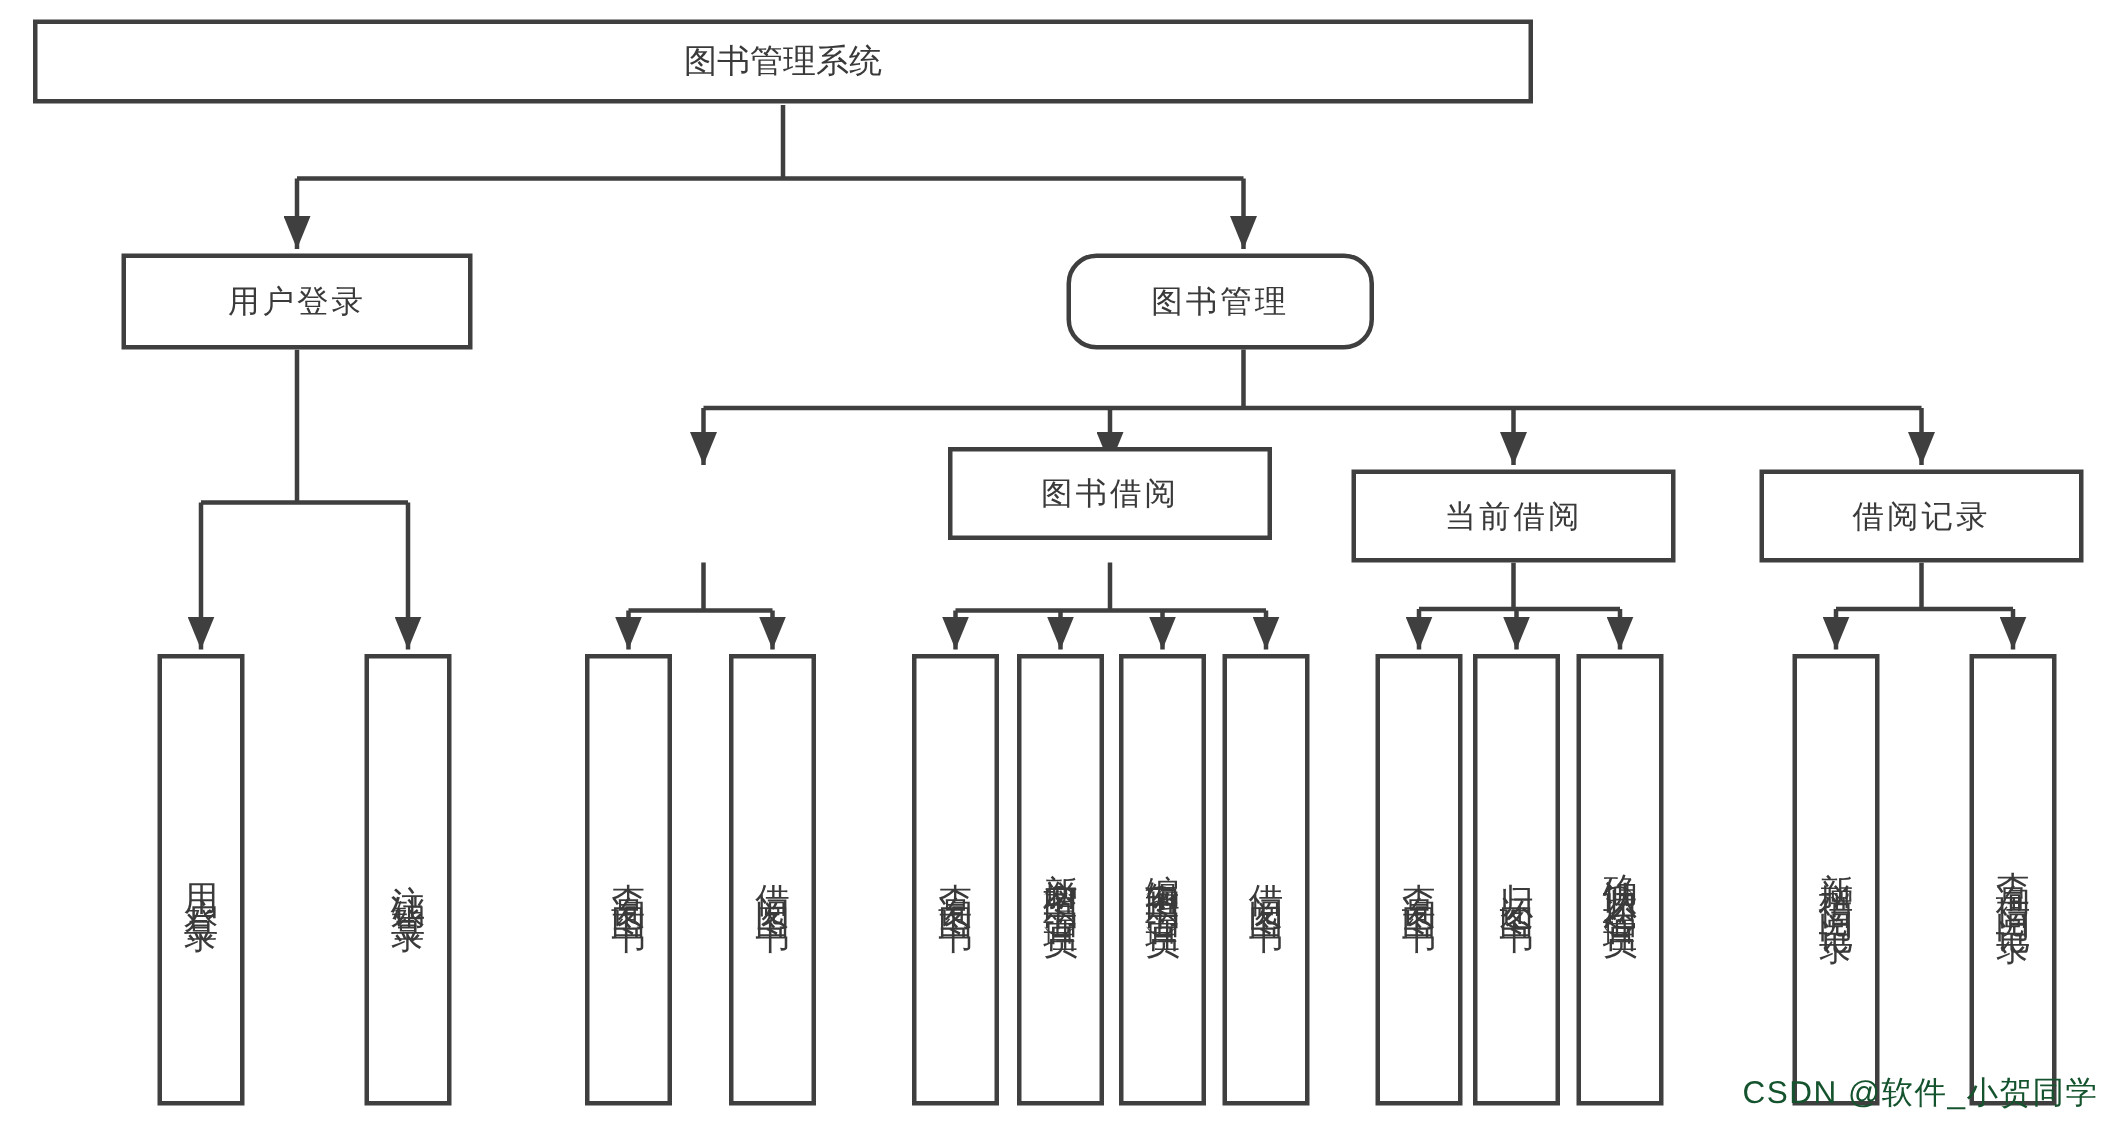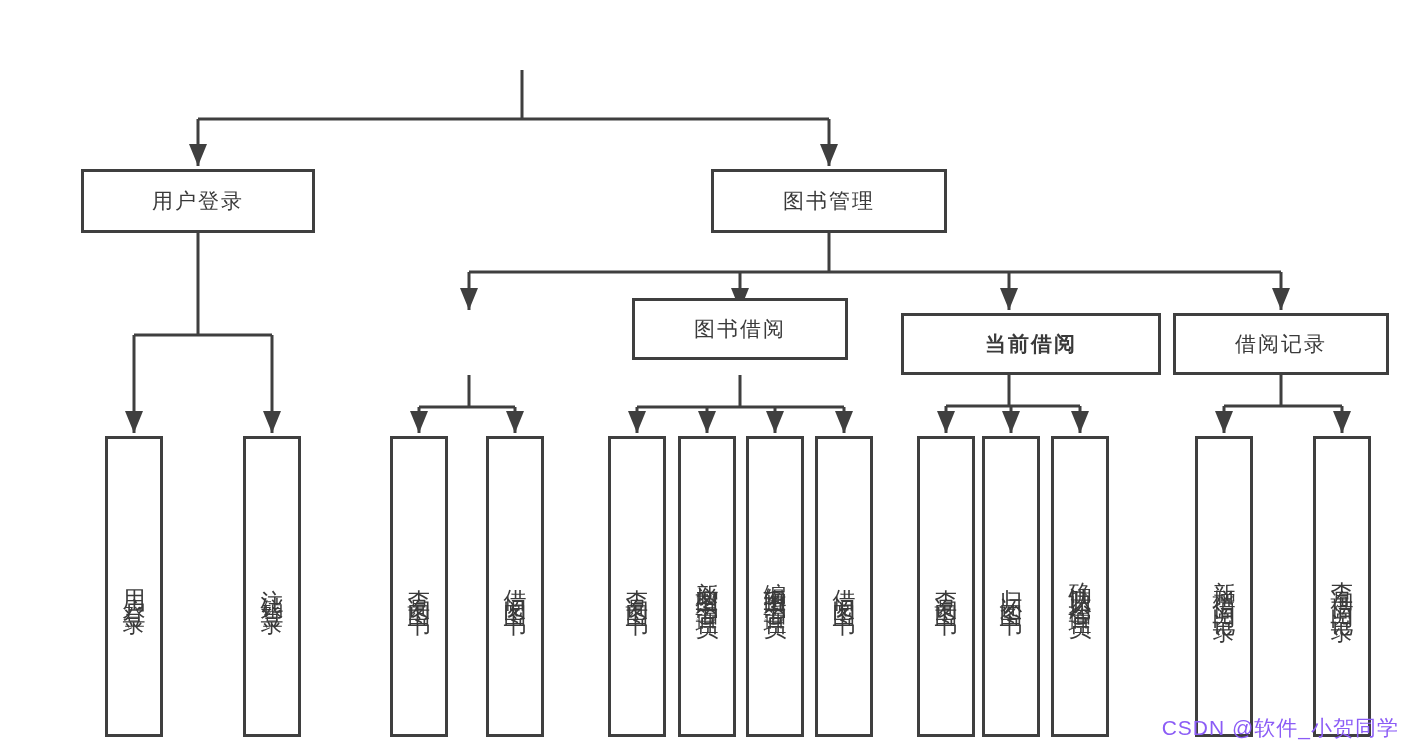--- a/index.html
+++ b/index.html
@@ -55,21 +55,21 @@
     line-height: 1.0;
   }
   .v-box .v-label.long {
     letter-spacing: 5px;
   }
   .watermark {
     position: absolute;
     right: 6px;
     top: 714px;
     font-size: 21px;
-    color: #8b5cf6;
+    color: #14532d;
     letter-spacing: 1px;
     z-index: 10;
     white-space: nowrap;
   }
 </style>
 </head>
 <body>
 
 <div id="stage">
 
@@ -107,32 +107,35 @@
     <path d="M1009,375 V406 M946,406 H1080" fill="none" stroke="#3f3f3f" stroke-width="3"></path>
     <path d="M946,406 V433" fill="none" stroke="#3f3f3f" stroke-width="3" marker-end="url(#arrow)"></path>
     <path d="M1011,406 V433" fill="none" stroke="#3f3f3f" stroke-width="3" marker-end="url(#arrow)"></path>
     <path d="M1080,406 V433" fill="none" stroke="#3f3f3f" stroke-width="3" marker-end="url(#arrow)"></path>
 
     <path d="M1281,375 V406 M1224,406 H1342" fill="none" stroke="#3f3f3f" stroke-width="3"></path>
     <path d="M1224,406 V433" fill="none" stroke="#3f3f3f" stroke-width="3" marker-end="url(#arrow)"></path>
     <path d="M1342,406 V433" fill="none" stroke="#3f3f3f" stroke-width="3" marker-end="url(#arrow)"></path>
   </svg>
 
+  <div class="box root-box">
+    <span>图书管理系统</span>
+  </div>
 
   <div class="box h-box" style="left:81px; top:169px; width:234px; height:64px;">
     <span>用户登录</span>
   </div>
-  <div class="box h-box" style="left:711px; top:169px; width:236px; height:64px;">
+  <div class="box h-box" style="left:711px; top:169px; width:205px; height:64px;border-radius:20px;">
     <span>图书管理</span>
   </div>
 
   <div class="box h-box" style="left:632px; top:298px; width:216px; height:62px;">
     <span>图书借阅</span>
   </div>
-  <div class="box h-box" style="left:901px; top:313px; width:260px; height:62px;font-weight:bold;">
+  <div class="box h-box" style="left:901px; top:313px; width:216px; height:62px;">
     <span>当前借阅</span>
   </div>
   <div class="box h-box" style="left:1173px; top:313px; width:216px; height:62px;">
     <span>借阅记录</span>
   </div>
 
   <div class="box v-box" style="left:105px;">
     <span class="v-label">用户登录</span>
   </div>
   <div class="box v-box" style="left:243px;">

